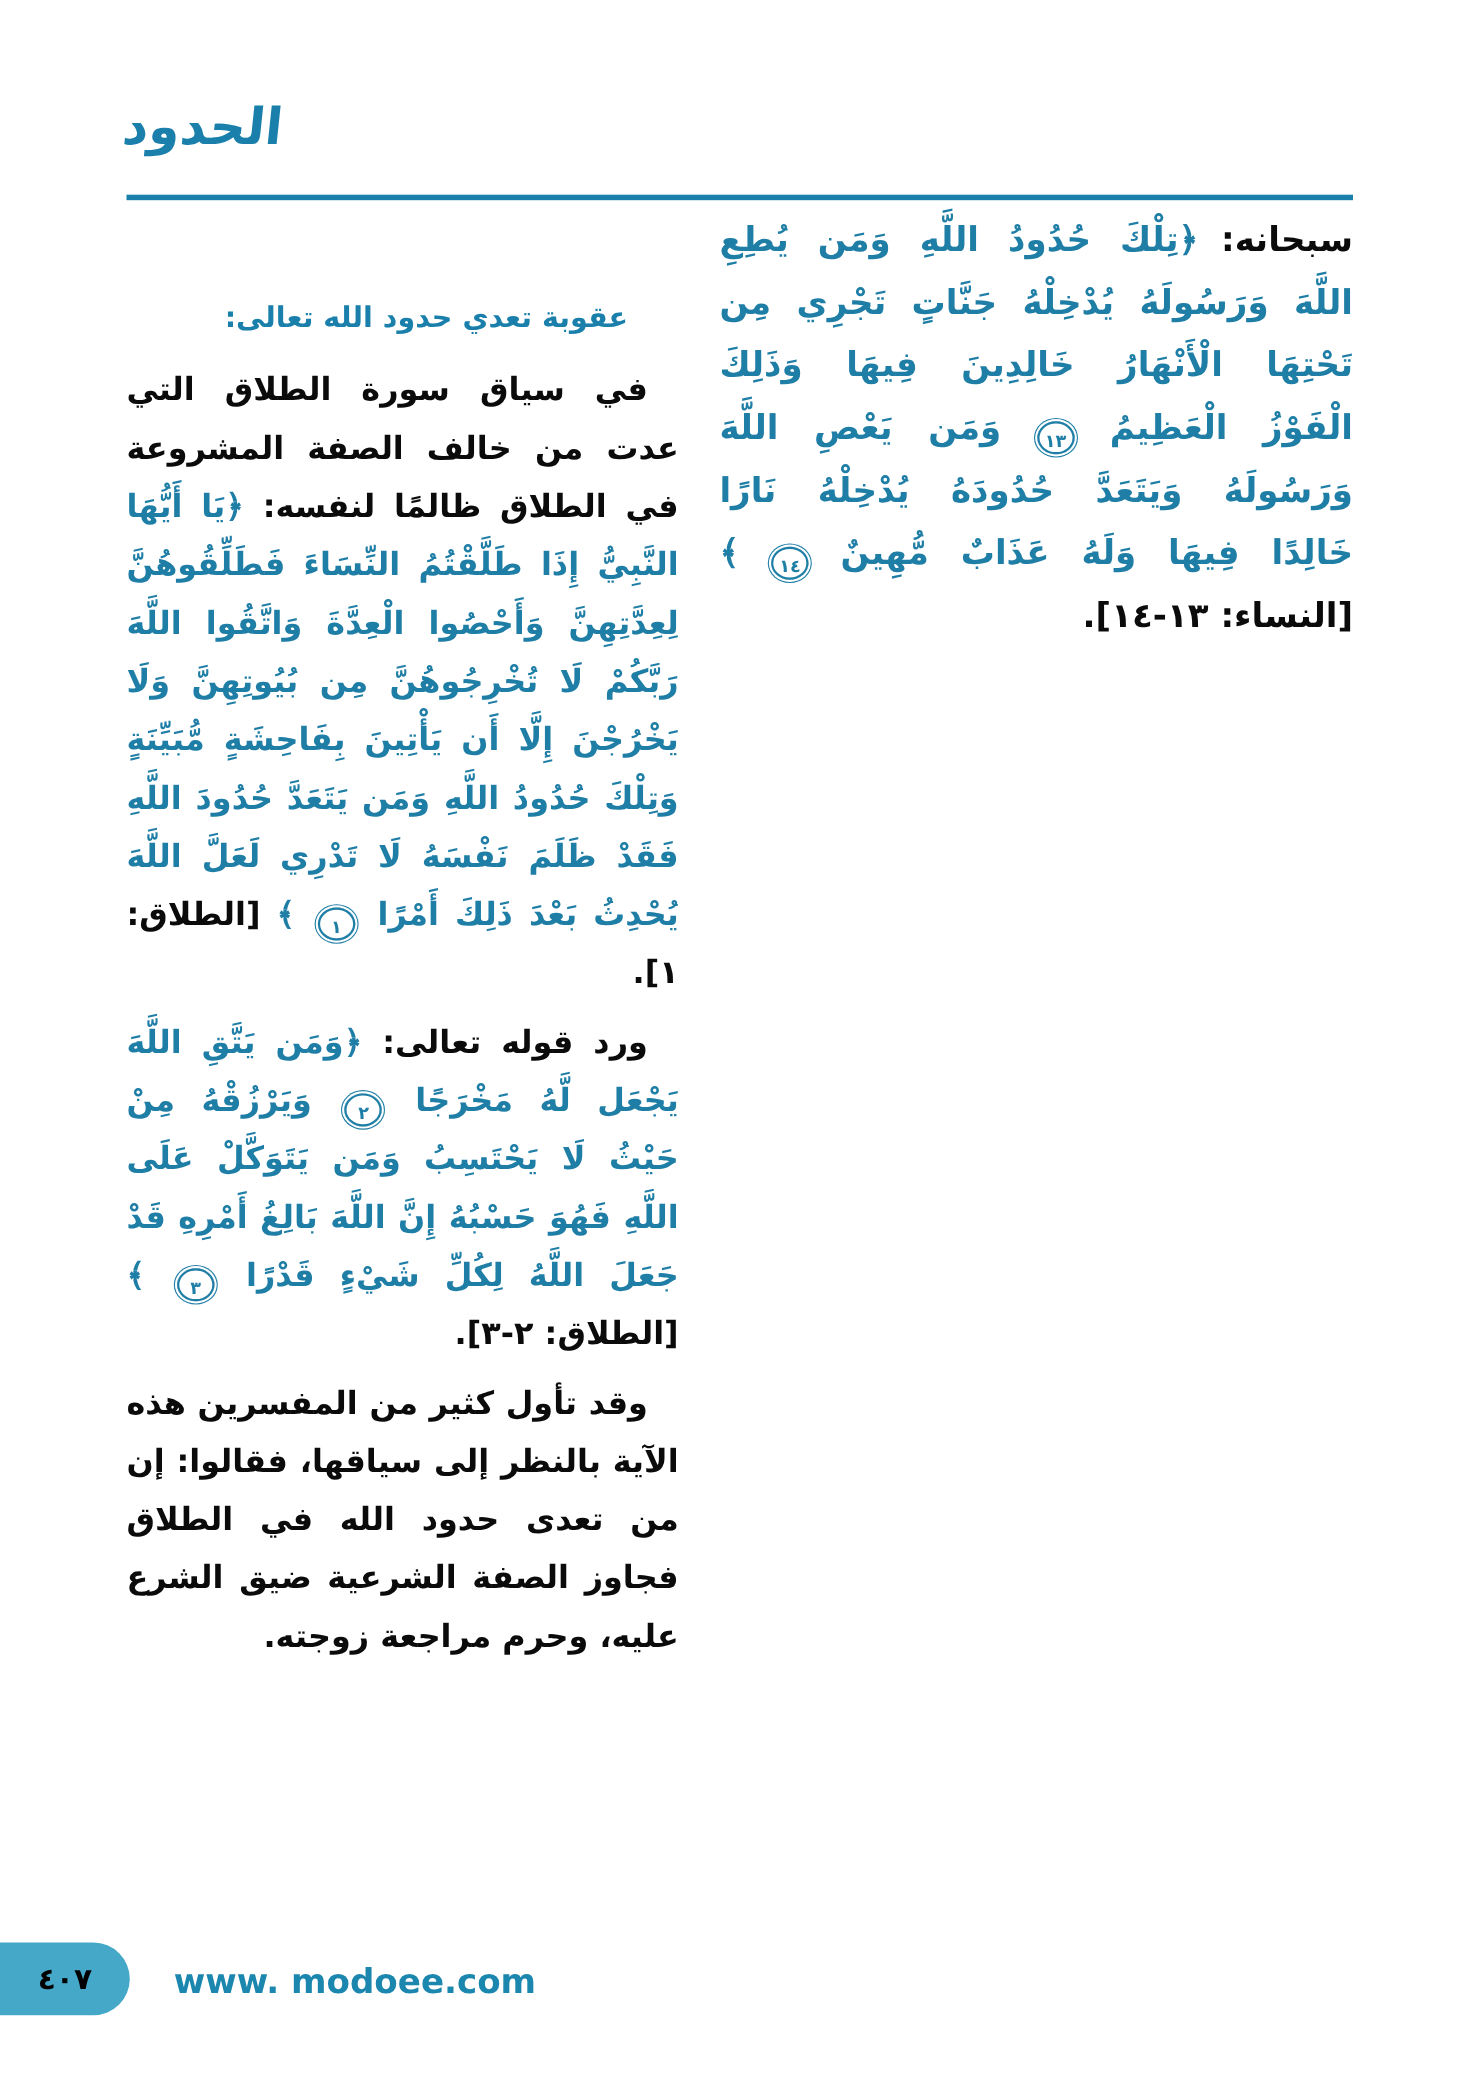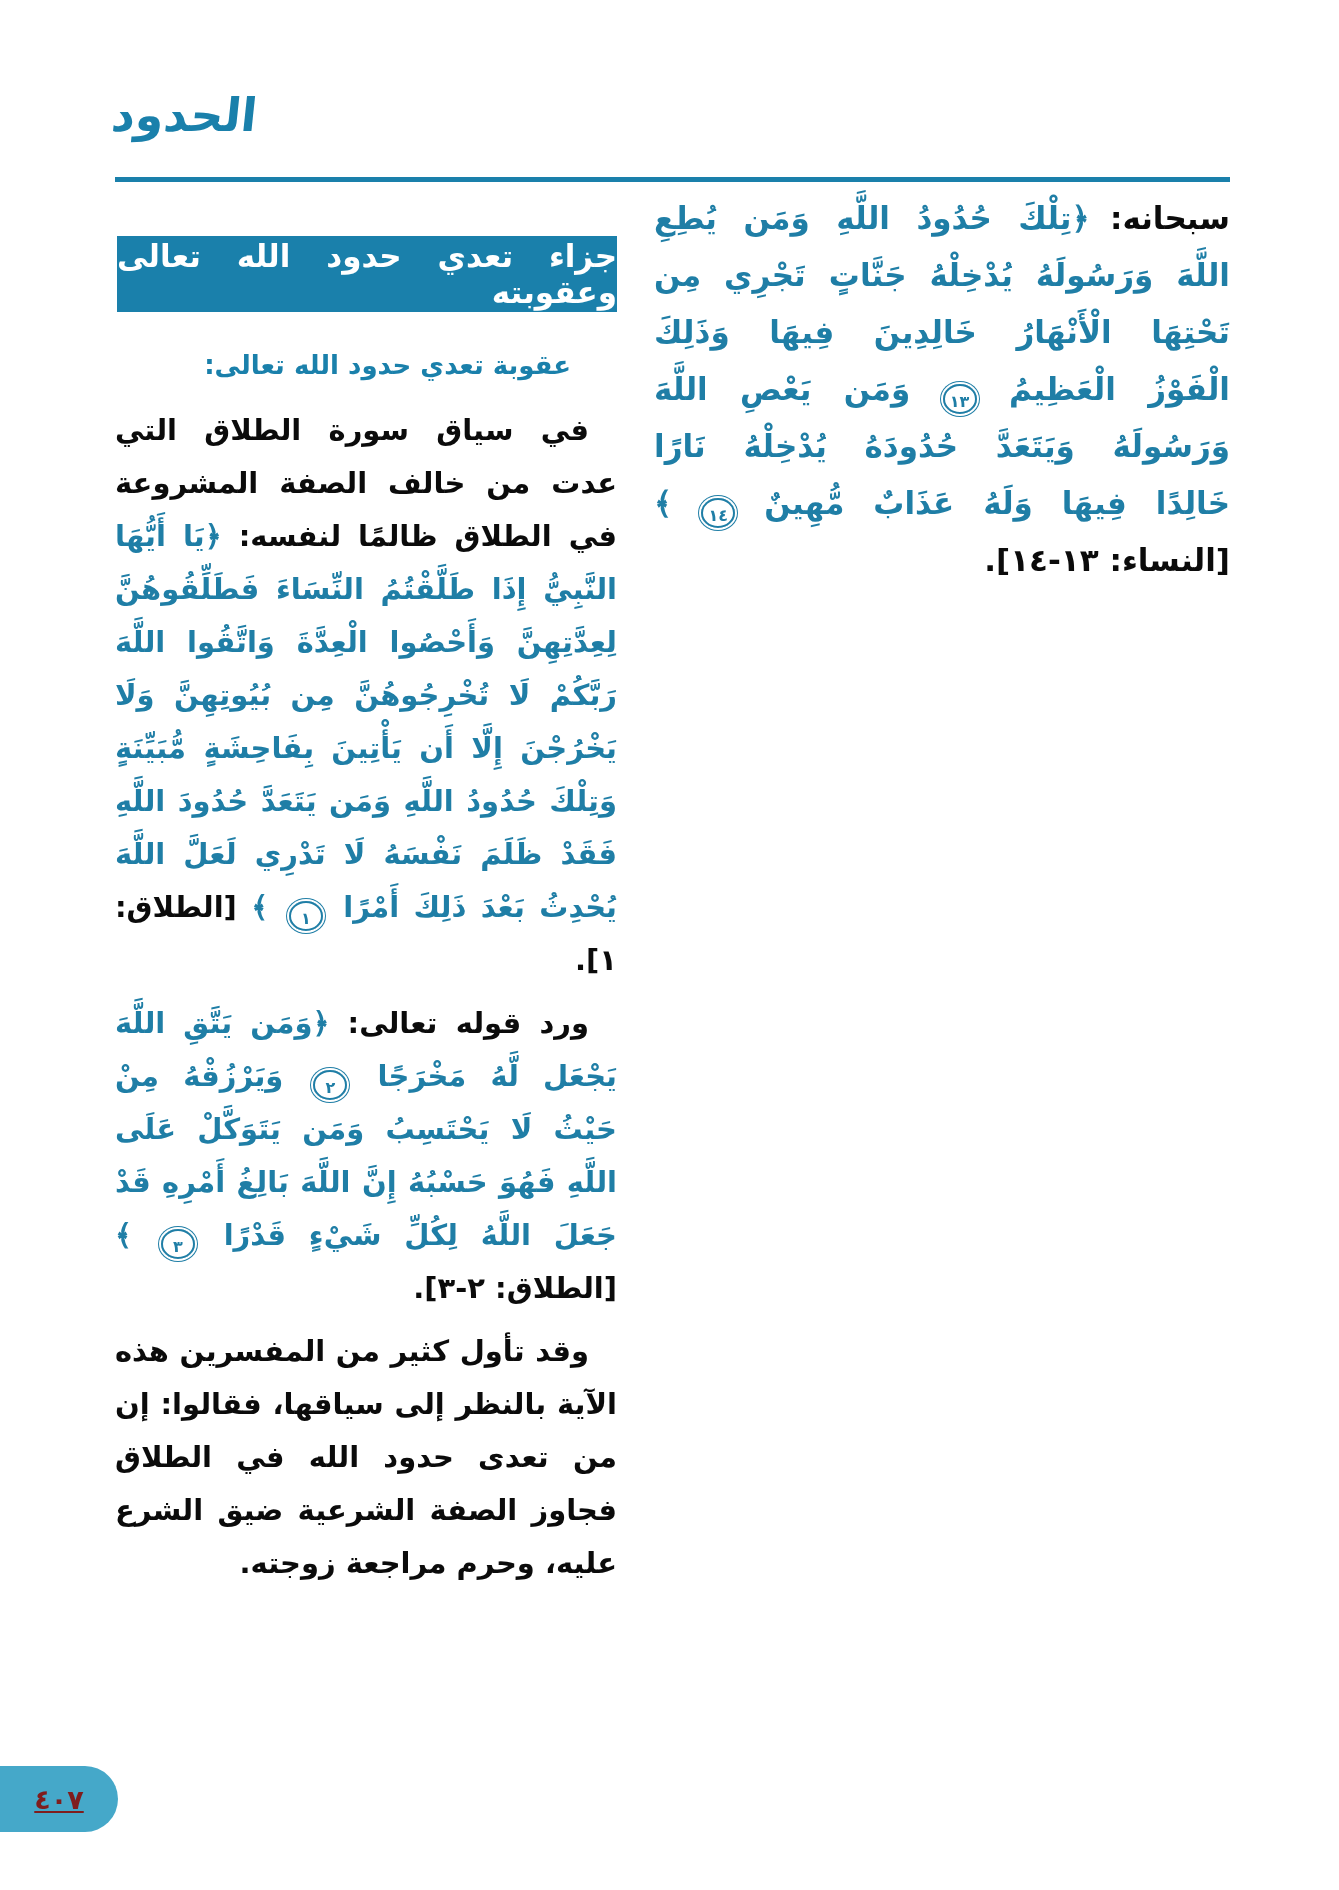--- a/index.html
+++ b/index.html
@@ -79,21 +79,21 @@
     color:var(--quran);font-size:19px;vertical-align:super;line-height:0;
     font-weight:700;
   }
 
   
   .page-pill{
     position:absolute;left:0;top:1766px;width:118px;height:66px;
     background:var(--pill);border-radius:0 40px 40px 0;
     display:flex;align-items:center;justify-content:center;
   }
-  .page-pill span{color:#7f1d1d;font-size:27px;font-weight:700;letter-spacing:6px;text-decoration:underline;}
+  .page-pill span{color:#000000;font-size:27px;font-weight:700;letter-spacing:6px;}
   .website{
     position:absolute;left:158px;top:1784px;direction:ltr;
     color:#1b86ae;font-size:31px;font-weight:700;
   }
 </style>
 </head>
 <body>
 
 <div class="page">
 
@@ -107,23 +107,20 @@
       <span class="vmark">١٣</span>
       <span class="quran">وَمَن يَعْصِ اللَّهَ وَرَسُولَهُ وَيَتَعَدَّ حُدُودَهُ يُدْخِلْهُ نَارًا خَالِدًا فِيهَا وَلَهُ عَذَابٌ مُّهِينٌ</span>
       <span class="vmark">١٤</span>
       <span class="quran">﴾</span>
       <span class="cite">[النساء: ١٣-١٤].</span>
     </p>
   </div>
 
   <div class="col-left">
 
-    <div class="section-box">
-      <span>جزاء تعدي حدود الله تعالى وعقوبته</span>
-    </div>
 
     <div class="subheading">عقوبة تعدي حدود الله تعالى:</div>
 
     <p class="body-text p-indent">
       <span>في سياق سورة الطلاق التي عدت من خالف الصفة المشروعة في الطلاق ظالمًا لنفسه: </span>
       <span class="quran">﴿يَا أَيُّهَا النَّبِيُّ إِذَا طَلَّقْتُمُ النِّسَاءَ فَطَلِّقُوهُنَّ لِعِدَّتِهِنَّ وَأَحْصُوا الْعِدَّةَ وَاتَّقُوا اللَّهَ رَبَّكُمْ لَا تُخْرِجُوهُنَّ مِن بُيُوتِهِنَّ وَلَا يَخْرُجْنَ إِلَّا أَن يَأْتِينَ بِفَاحِشَةٍ مُّبَيِّنَةٍ وَتِلْكَ حُدُودُ اللَّهِ وَمَن يَتَعَدَّ حُدُودَ اللَّهِ فَقَدْ ظَلَمَ نَفْسَهُ لَا تَدْرِي لَعَلَّ اللَّهَ يُحْدِثُ بَعْدَ ذَلِكَ أَمْرًا</span>
       <span class="vmark">١</span>
       <span class="quran">﴾</span>
       <span class="cite">[الطلاق: ١].</span>
     </p>
@@ -139,14 +136,15 @@
     </p>
 
 
     <p class="body-text p-indent mt">وقد تأول كثير من المفسرين هذه الآية بالنظر إلى سياقها، فقالوا: إن من تعدى حدود الله في الطلاق فجاوز الصفة الشرعية ضيق الشرع عليه، وحرم مراجعة زوجته.</p>
 
   </div>
 
   <div class="page-pill">
     <span>٤٠٧</span>
   </div>
+  <div class="website">www. modoee.com</div>
 
 </div>
 
 </body></html>

